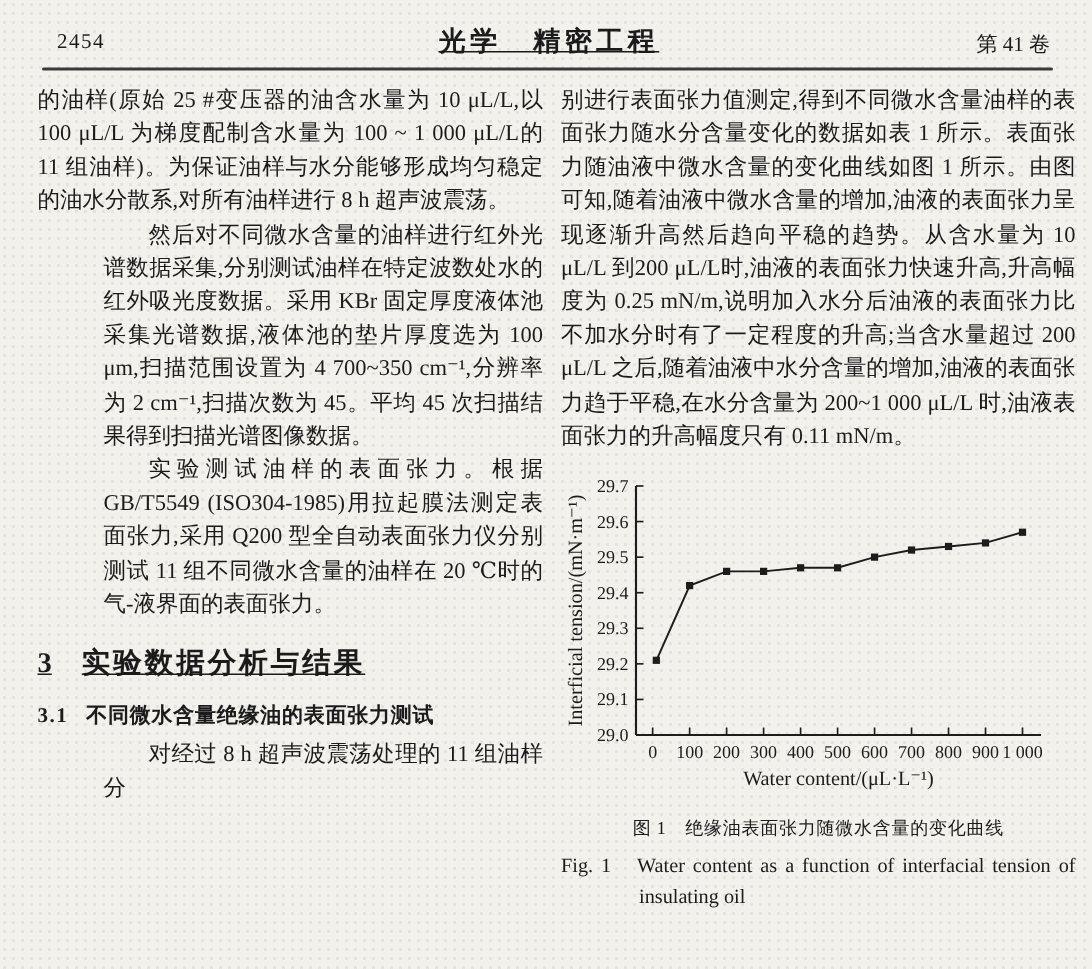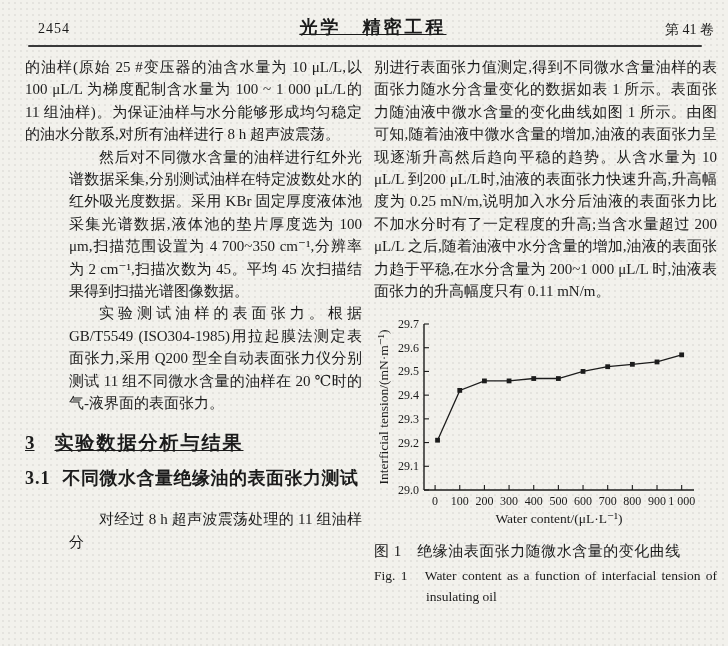--- a/index.html
+++ b/index.html
@@ -8,44 +8,44 @@
     width: 728px; height: 646px;
     font-family: "Liberation Serif", "DejaVu Serif", serif;
   }
   .page {
     position: relative; width: 728px; height: 646px; overflow: hidden;
     color: #1b1b1b;
     background-color: #f2f1ec;
     background-image: radial-gradient(rgba(110,108,100,0.10) 1px, transparent 1.2px);
     background-size: 6px 6px;
   }
-  .pgheader { position: absolute; top: 13px; left: 30px; right: 12px; height: 30px; }
+  .pgheader { position: absolute; top: 13px; left: 30px; right: 26px; height: 30px; }
   .pgnum  { position: absolute; left: 8px; top: 8px; font-size: 14px; letter-spacing: 1px; }
   .jtitle { position: absolute; left: 0; right: 0; top: 2px; text-align: center;
             font-size: 18px; font-weight: bold; letter-spacing: 3px; text-decoration: underline; }
   .vol    { position: absolute; right: 2px; top: 8px; font-size: 14px; }
   .hrule  { position: absolute; top: 45px; left: 28px; width: 674px; height: 2px;
             background: #3a3a3a; border-radius: 1px; }
 
   .col { position: absolute; top: 56px; font-size: 15px; line-height: 22.4px;
          text-align: justify; text-justify: inter-character; }
   .col-left  { left: 25px;  width: 337px; }
   .col-right { left: 374px; width: 343px; }
   .col p { margin: 0; }
   p.ind { text-indent: 2em; margin-left: 44px; }
 
   h2.sec { font-size: 19px; font-weight: bold; margin: 17px 0 13px 0; letter-spacing: 2px; text-decoration: underline; }
   h2.sec .secnum { letter-spacing: 0; margin-right: 20px; }
-  h3.subsec { font-size: 18px; font-weight: bold; margin: 7px 0 19px 0; letter-spacing: 0.5px; }
+  h3.subsec { font-size: 14px; font-weight: bold; margin: 7px 0 3px 0; letter-spacing: 0.5px; }
   h3.subsec .subnum { margin-right: 12px; letter-spacing: 1px; }
 
   figure.fig { margin: 12px 0 0 0; }
   .chart-wrap { margin-left: 2px; }
   svg text { font-family: "Liberation Serif", "DejaVu Serif", serif; fill: #1b1b1b; }
-  .cap-zh { font-size: 15px; margin-top: 3px; letter-spacing: 0.5px; }
+  .cap-zh { text-align: center; font-size: 12px; margin-top: 3px; letter-spacing: 0.5px; }
   .cap-en { font-size: 13.5px; line-height: 21px; margin-top: 3px;
             padding-left: 52px; text-indent: -52px; text-align: justify; }
 </style>
 </head>
 <body>
 
 <div class="page">
 
   <div class="pgheader">
     <span class="pgnum">2454</span>

